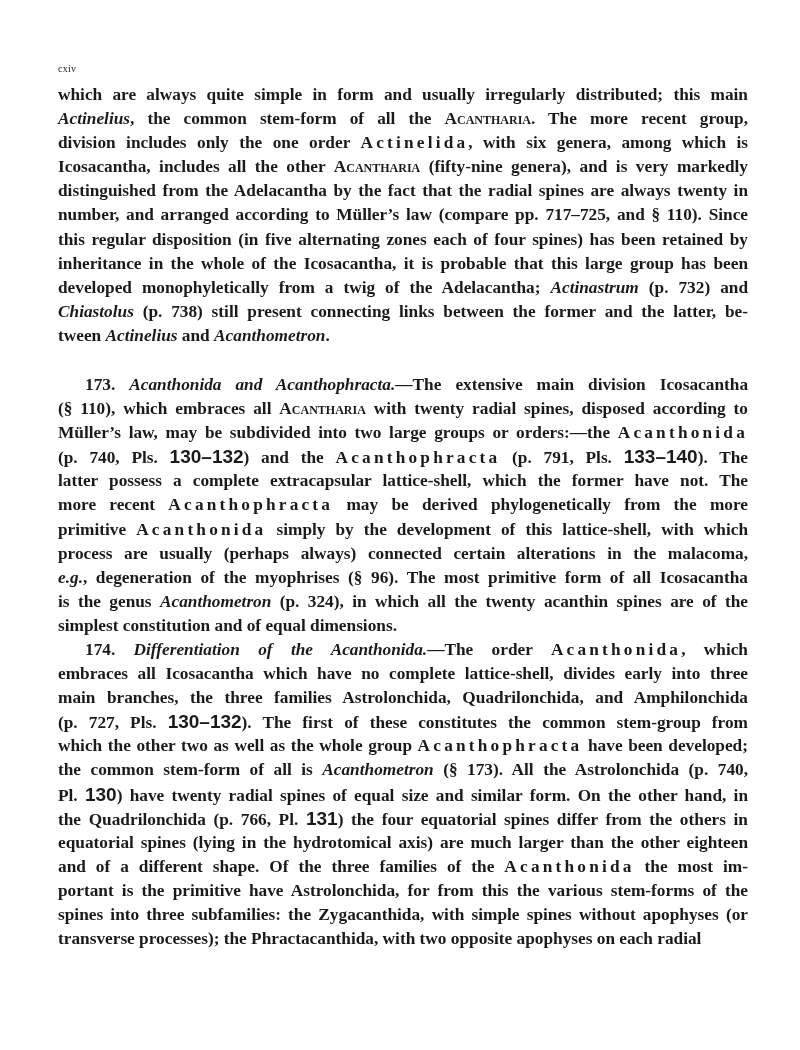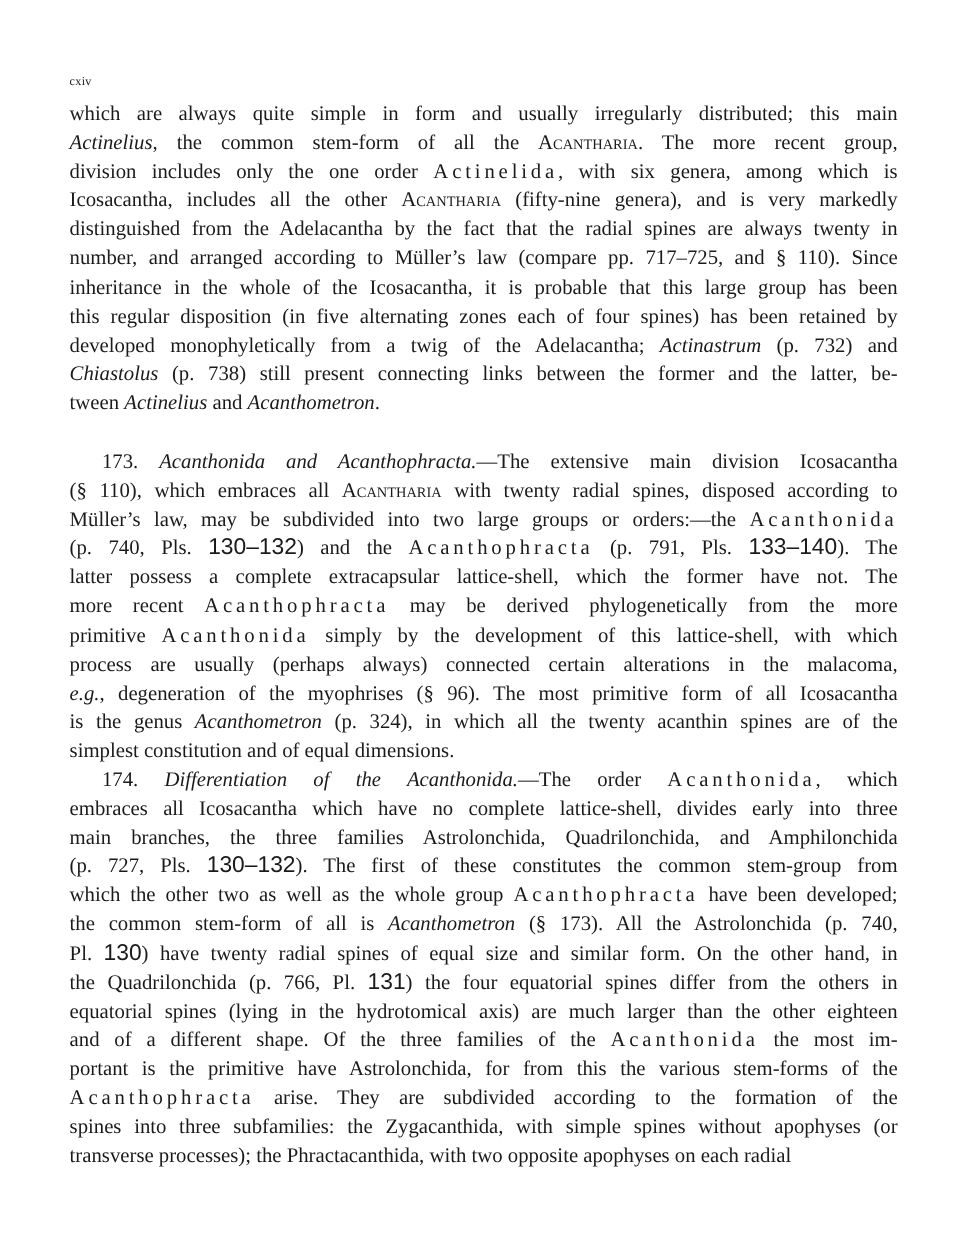--- a/index.html
+++ b/index.html
@@ -4,21 +4,21 @@
 <style>
   html, body { margin:0; padding:0; background:#ffffff; }
   body { width:800px; height:1050px; position:relative; overflow:hidden;
          font-family:"Liberation Serif","DejaVu Serif",serif; color:#1a1a1a; }
   .page { position:absolute; left:0; top:0; width:800px; height:1050px; }
   .header { position:absolute; top:38px; left:58px; width:690px; height:24px;
             font-size:10px; letter-spacing:0.3px;margin-top:25px; }
   .header .folio { position:absolute; left:0; top:0; }
   .header .title { position:absolute; left:0; right:0; top:0; text-align:center; }
   .para { position:absolute; left:58px; width:690px; font-size:17.3px; line-height:24.1px; }
-  .line { display:block; white-space:nowrap; text-align:justify; text-align-last:justify; height:24.1px; }
+  .line { display:block; white-space:nowrap; text-align:justify; text-align-last:justify; height:24.1px;font-weight:bold; }
   .line.last { text-align:left; text-align-last:left; }
   .line.indent { padding-left:27px; }
   .sp { letter-spacing:3.2px; }
   .sc { font-variant:small-caps; }
   .it { font-style:italic; }
   .pl { font-family:"Liberation Sans","DejaVu Sans",sans-serif; font-size:19px; }
 </style>
 </head>
 <body>
 
@@ -27,22 +27,22 @@
     <span class="folio">cxiv</span>
   </div>
 
   <div class="para" id="p0" style="top:83px;">
       <span class="line"><span>which are always quite simple in form and usually irregularly distributed; this main</span></span>
       <span class="line"><span class="it">Actinelius</span><span>, the common stem-form of all the </span><span class="sc">Acantharia</span><span>.  The more recent group,</span></span>
       <span class="line"><span>division includes only the one order </span><span class="sp">Actinelida</span><span>, with six genera, among which is</span></span>
       <span class="line"><span>Icosacantha, includes all the other </span><span class="sc">Acantharia</span><span> (fifty-nine genera), and is very markedly</span></span>
       <span class="line"><span>distinguished from the Adelacantha by the fact that the radial spines are always twenty in</span></span>
       <span class="line"><span>number, and arranged according to Müller’s law (compare pp. 717–725, and § 110).  Since</span></span>
+      <span class="line"><span>this regular disposition (in five alternating zones each of four spines) has been retained by</span></span>
       <span class="line"><span>inheritance in the whole of the Icosacantha, it is probable that this large group has been</span></span>
-      <span class="line"><span>this regular disposition (in five alternating zones each of four spines) has been retained by</span></span>
       <span class="line"><span>developed monophyletically from a twig of the Adelacantha; </span><span class="it">Actinastrum</span><span> (p. 732) and</span></span>
       <span class="line"><span class="it">Chiastolus</span><span> (p. 738) still present connecting links between the former and the latter, be-</span></span>
       <span class="line last"><span>tween </span><span class="it">Actinelius</span><span> and </span><span class="it">Acanthometron</span><span>.</span></span>
     </div>
   <div class="para" id="p1" style="top:373px;">
       <span class="line indent"><span>173. </span><span class="it">Acanthonida and Acanthophracta.</span><span>—The extensive main division Icosacantha</span></span>
       <span class="line"><span>(§ 110), which embraces all </span><span class="sc">Acantharia</span><span> with twenty radial spines, disposed according to</span></span>
       <span class="line"><span>Müller’s law, may be subdivided into two large groups or orders:—the </span><span class="sp">Acanthonida</span></span>
       <span class="line"><span>(p. 740, Pls. </span><span class="pl">130–132</span><span>) and the </span><span class="sp">Acanthophracta</span><span> (p. 791, Pls. </span><span class="pl">133–140</span><span>).  The</span></span>
       <span class="line"><span>latter possess a complete extracapsular lattice-shell, which the former have not.  The</span></span>
@@ -58,17 +58,16 @@
       <span class="line"><span>embraces all Icosacantha which have no complete lattice-shell, divides early into three</span></span>
       <span class="line"><span>main branches, the three families Astrolonchida, Quadrilonchida, and Amphilonchida</span></span>
       <span class="line"><span>(p. 727, Pls. </span><span class="pl">130–132</span><span>).  The first of these constitutes the common stem-group from</span></span>
       <span class="line"><span>which the other two as well as the whole group </span><span class="sp">Acanthophracta</span><span> have been developed;</span></span>
       <span class="line"><span>the common stem-form of all is </span><span class="it">Acanthometron</span><span> (§ 173).  All the Astrolonchida (p. 740,</span></span>
       <span class="line"><span>Pl. </span><span class="pl">130</span><span>) have twenty radial spines of equal size and similar form.  On the other hand, in</span></span>
       <span class="line"><span>the Quadrilonchida (p. 766, Pl. </span><span class="pl">131</span><span>) the four equatorial spines differ from the others in</span></span>
       <span class="line"><span>equatorial spines (lying in the hydrotomical axis) are much larger than the other eighteen</span></span>
       <span class="line"><span>and of a different shape.  Of the three families of the </span><span class="sp">Acanthonida</span><span> the most im-</span></span>
       <span class="line"><span>portant is the primitive have Astrolonchida, for from this the various stem-forms of the</span></span>
-      <span class="line"><span class="sp">Acanthophracta</span><span> arise.  They are subdivided according to the formation of the</span></span>
       <span class="line"><span>spines into three subfamilies: the Zygacanthida, with simple spines without apophyses (or</span></span>
       <span class="line last"><span>transverse processes); the Phractacanthida, with two opposite apophyses on each radial</span></span>
     </div>
 </div>
 
 </body></html>

